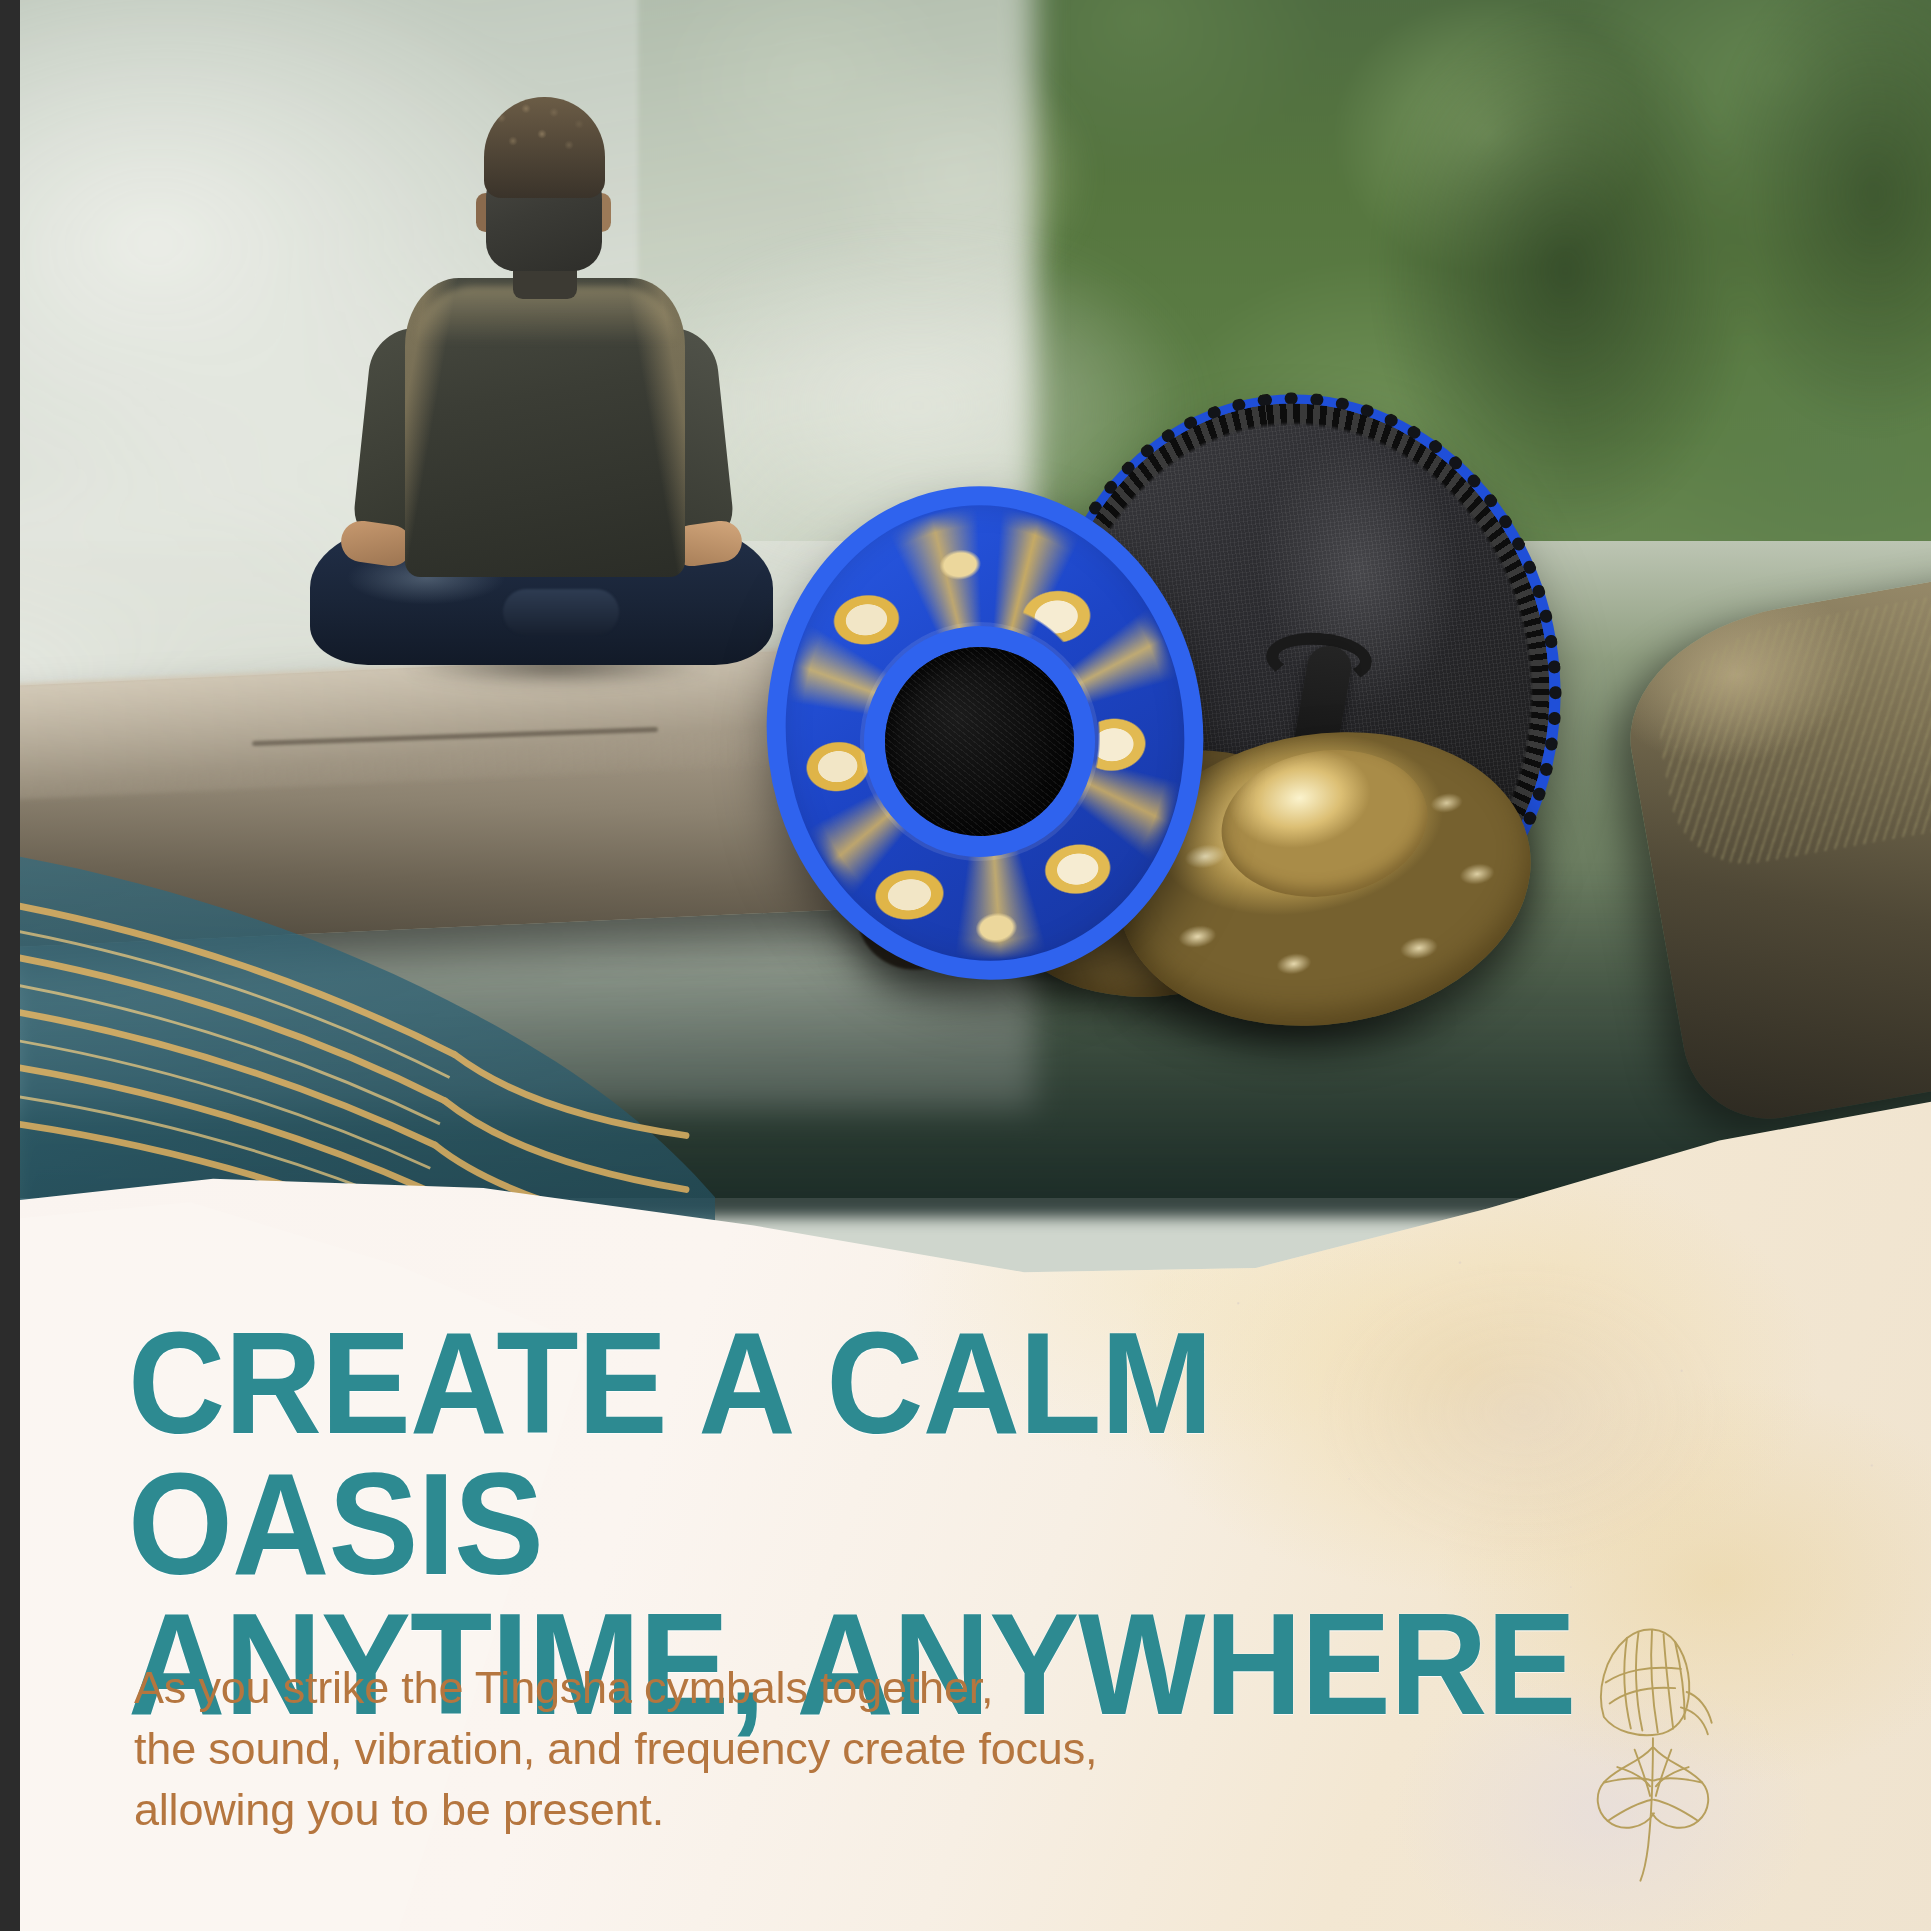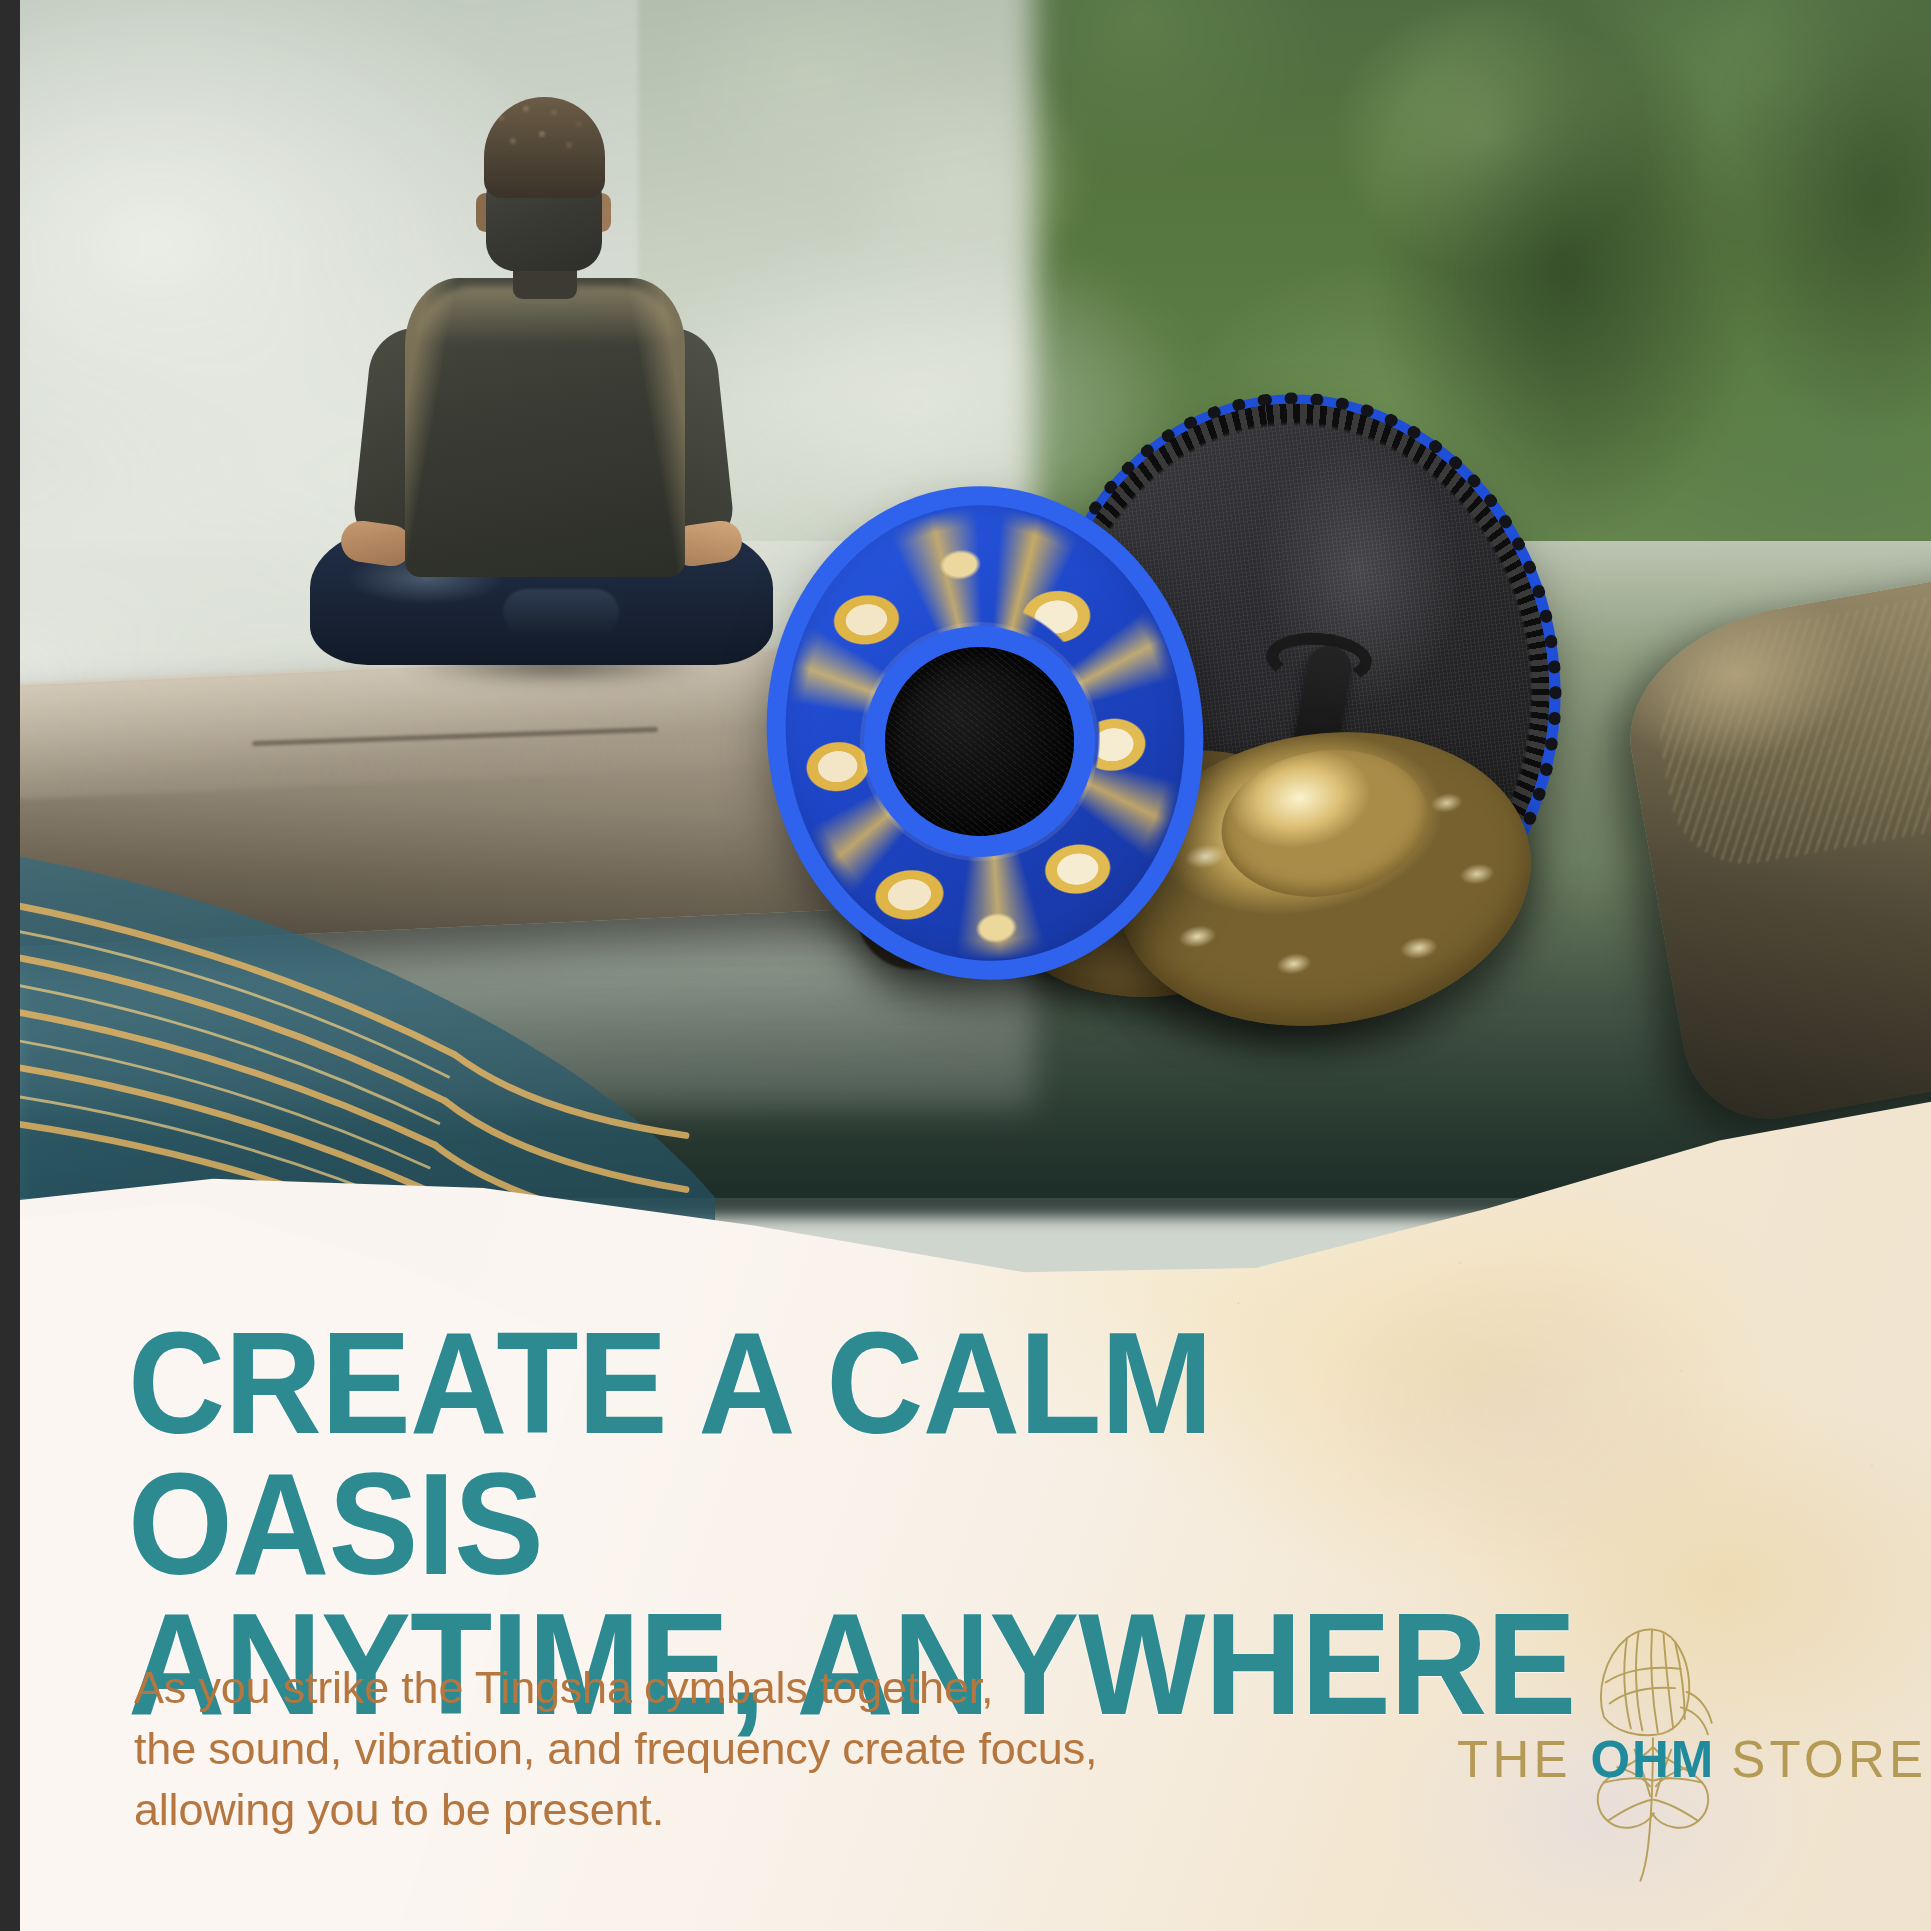--- a/index.html
+++ b/index.html
@@ -582,17 +582,16 @@
           <path d="M34,226 C52,214 70,206 80,204"></path>
           <path d="M128,226 C110,214 92,206 82,204"></path>
           <path d="M44,170 C58,174 70,180 78,190"></path>
           <path d="M118,170 C104,174 92,180 84,190"></path>
           <path d="M81,140 C81,176 80,216 76,252 C74,268 72,278 68,288"></path>
           <path d="M62,152 C68,168 74,184 78,200"></path>
           <path d="M100,152 C94,168 88,184 84,200"></path>
         </g>
       </svg>
     </div>
-    <div class="logo-word"><span class="logo-the">THE </span><span class="logo-ohm">OHM </span><span class="logo-store">STORE</span></div>
   </div>
 
 </div>
 
 
 </body></html>

